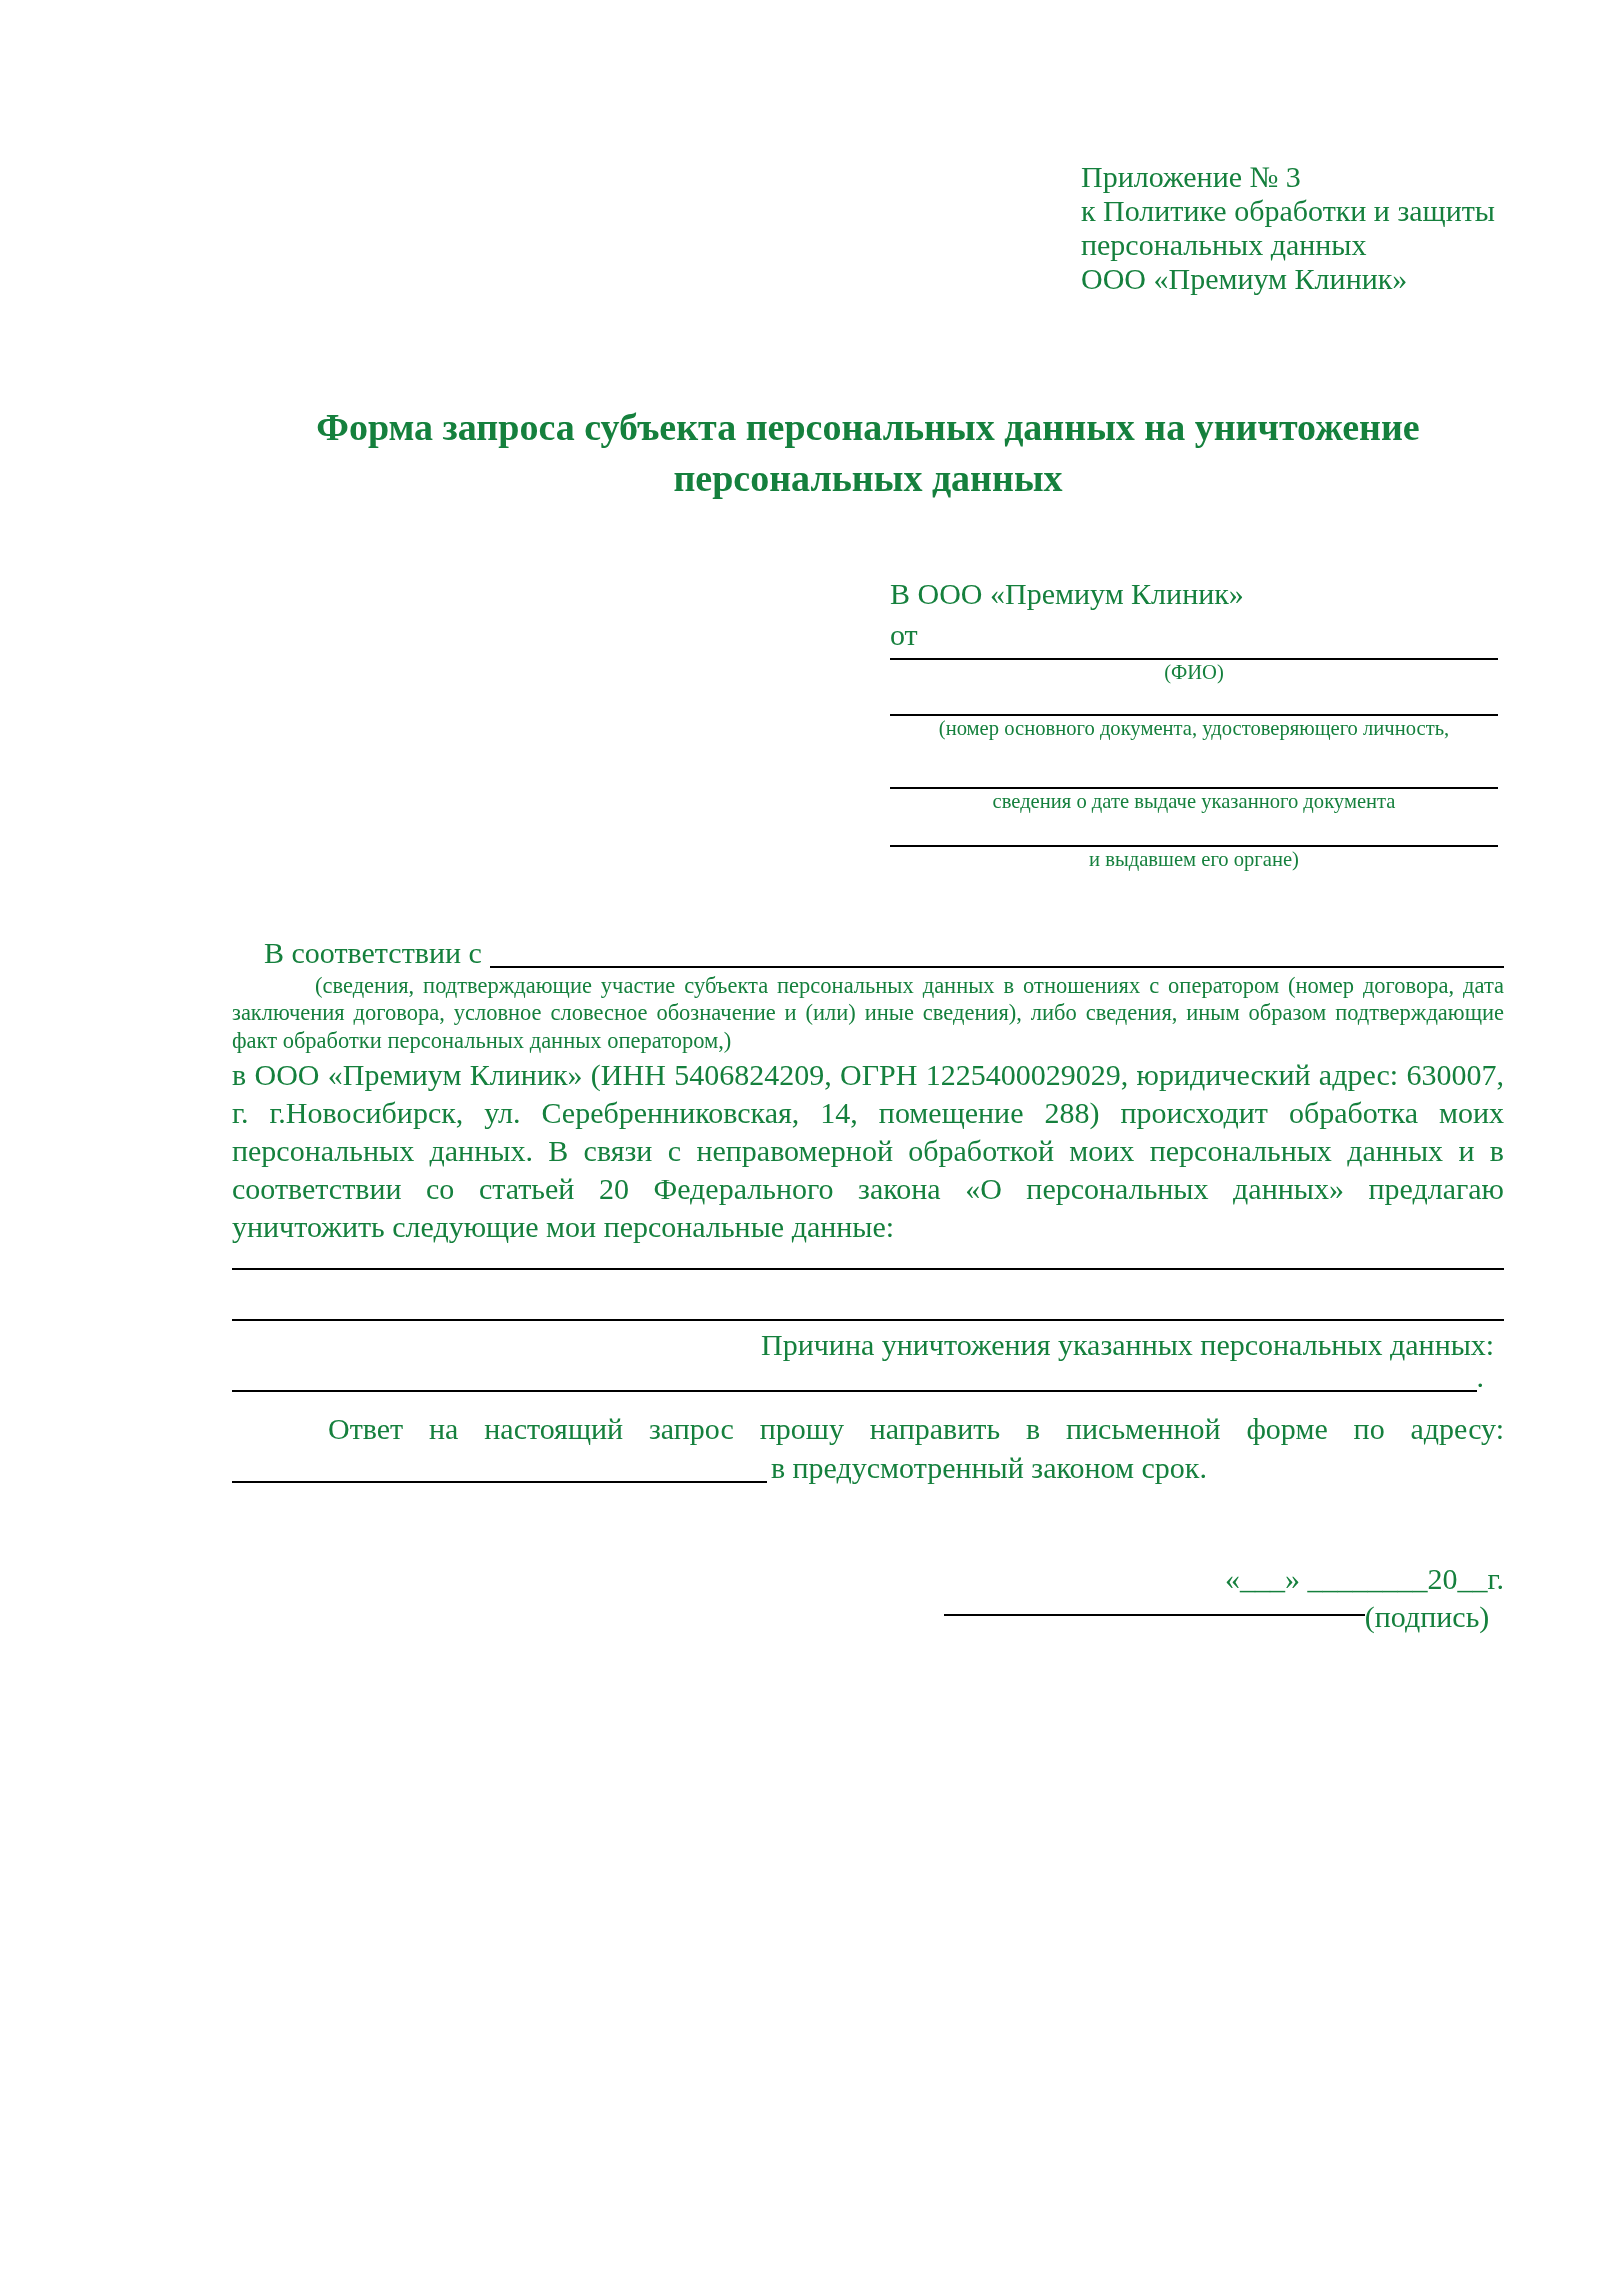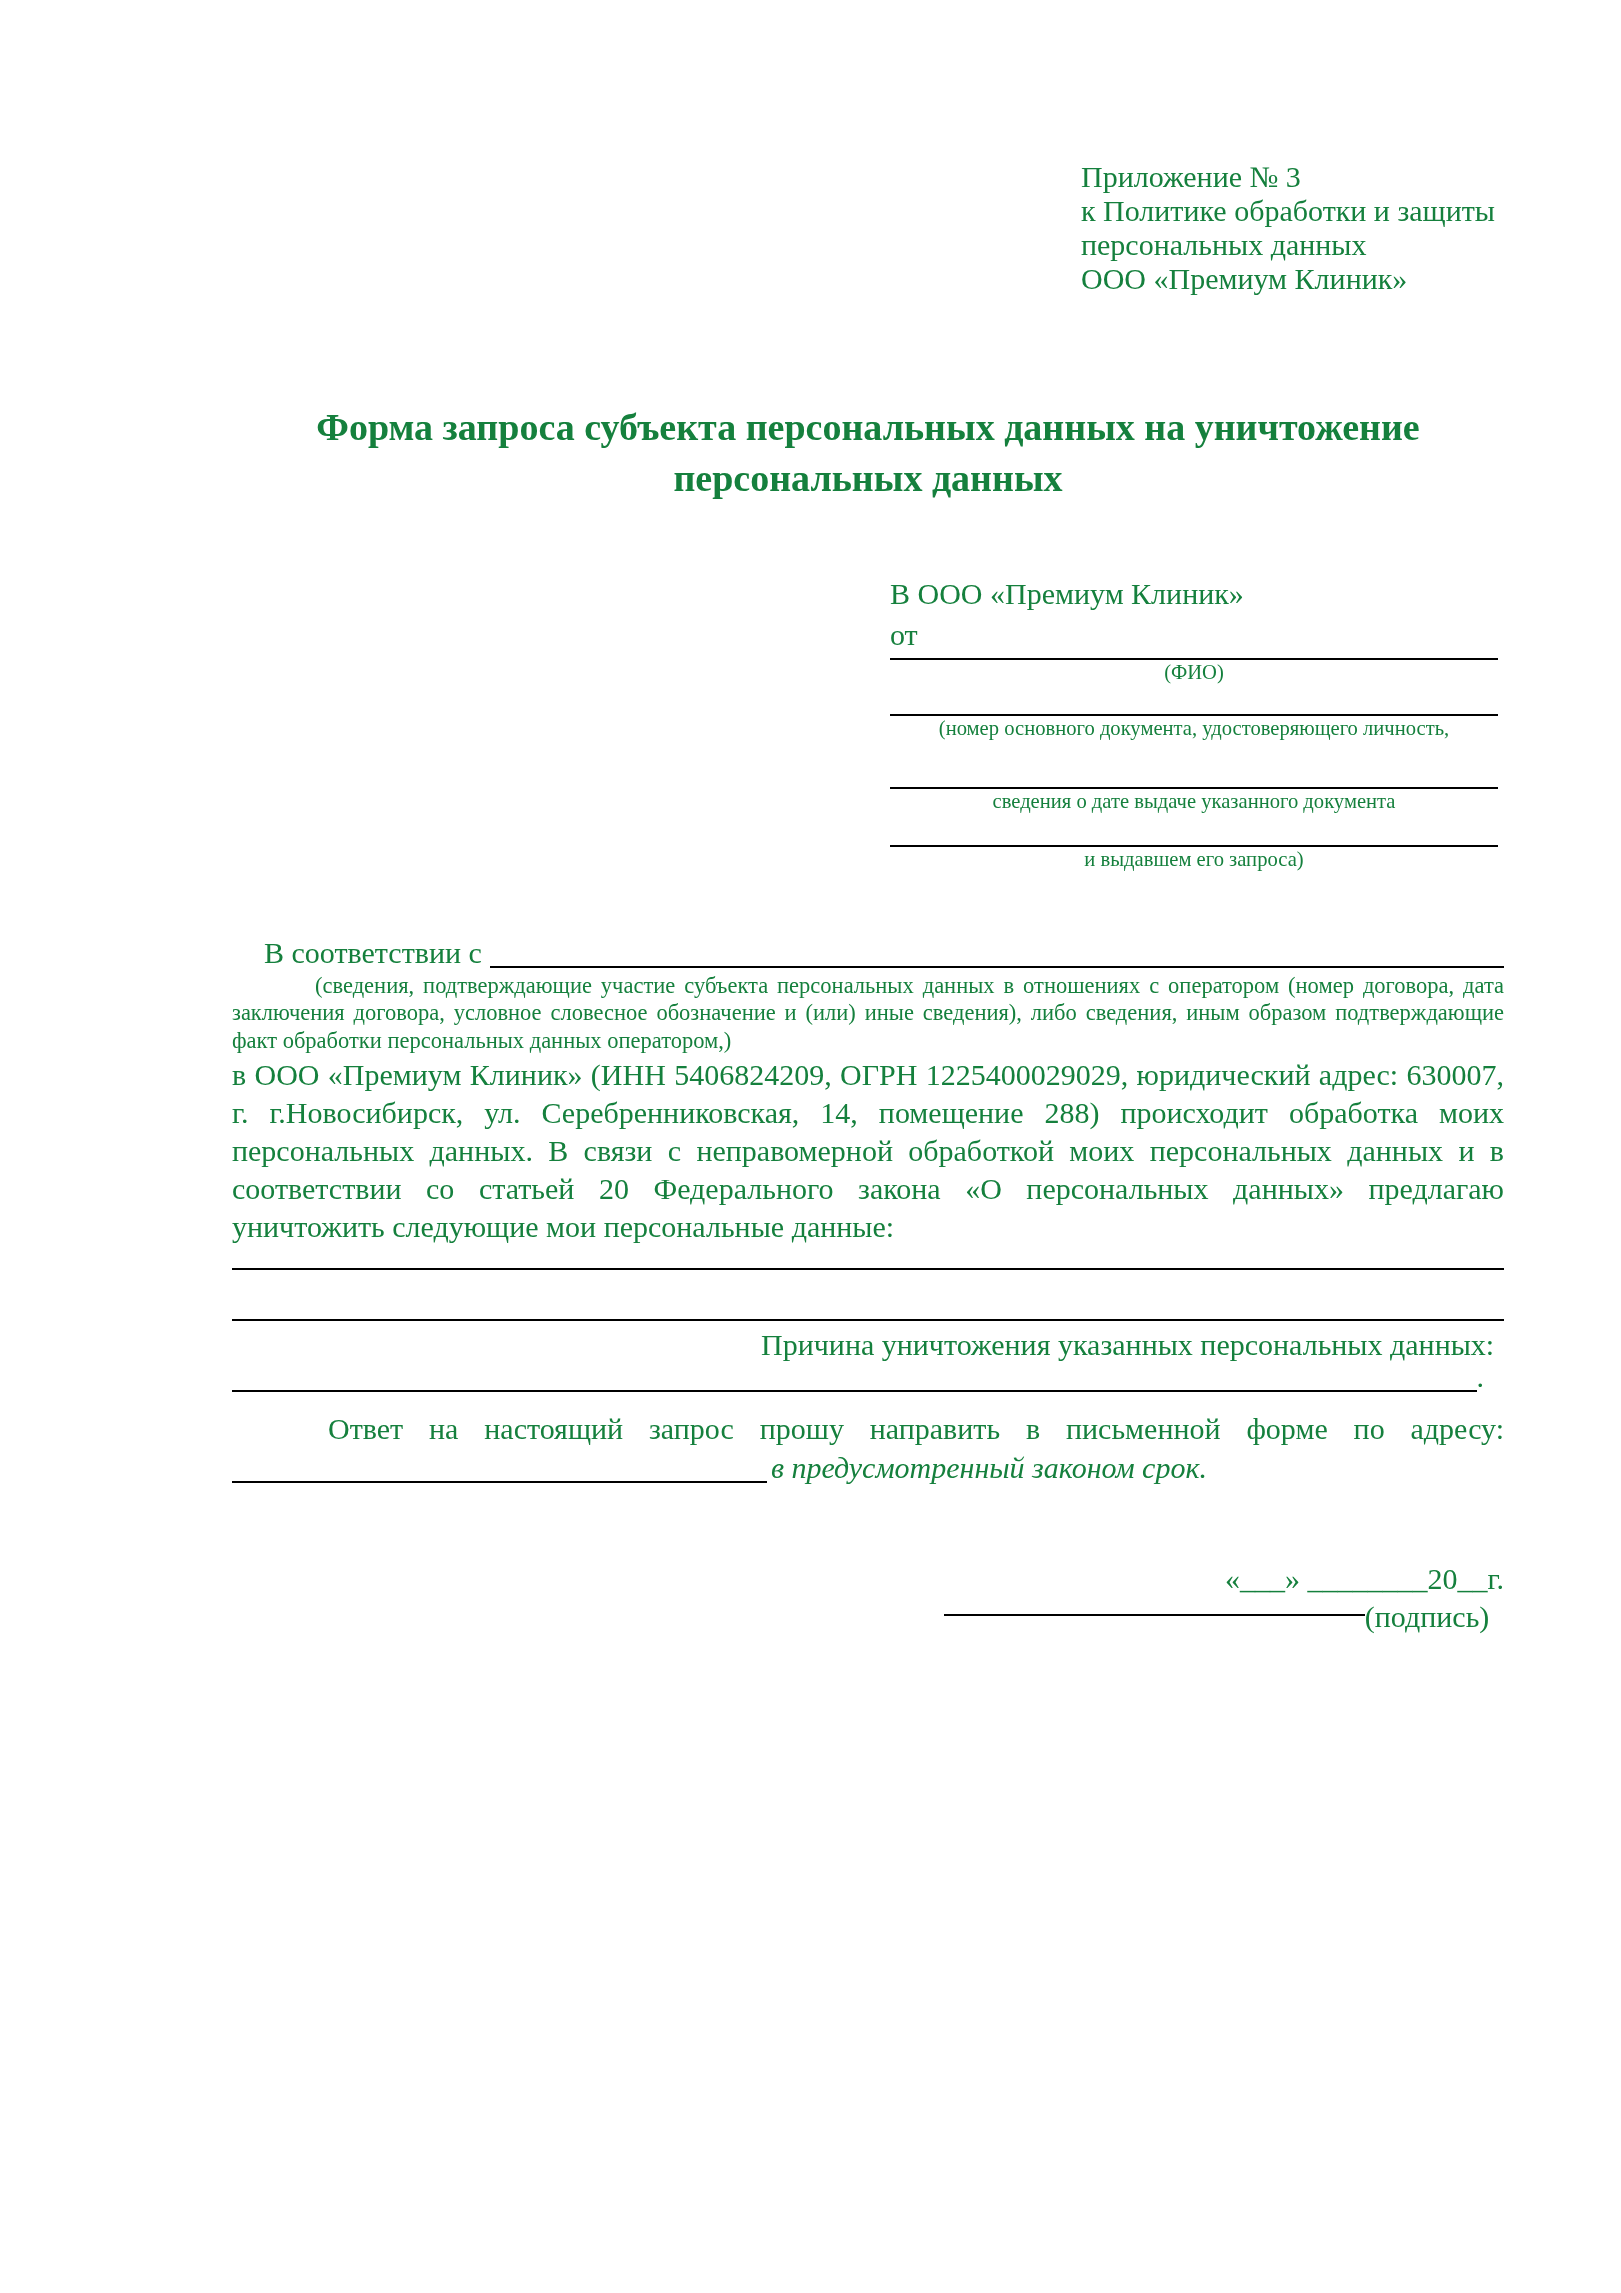--- a/index.html
+++ b/index.html
@@ -97,21 +97,21 @@
     text-indent: 96px;
     height: 38px;
     overflow: hidden;
   }
   .response-row2 {
     display: flex;
     align-items: flex-end;
     height: 39px;
   }
   .response-row2 .fill { width: 535px; flex: none; margin-bottom: 3.9px; }
-  .response-row2 .tail { padding-left: 3.9px; white-space: nowrap; font-style: italic; }
+  .response-row2 .tail { padding-left: 3.9px; white-space: nowrap; }
   
   .footer-row {
     margin-top: 73px;
     display: flex;
     align-items: flex-end;
     height: 39px;
     flex-direction: column;
   }
   .footer-row .date-blank { white-space: nowrap; }
   .footer-row .sign-group {
@@ -144,21 +144,21 @@
     <div class="field-line uline"></div>
     <div class="field-caption">(ФИО)</div>
 
     <div class="gap-33 uline"></div>
     <div class="field-caption">(номер основного документа, удостоверяющего личность,</div>
 
     <div class="gap-49 uline"></div>
     <div class="field-caption">сведения о дате выдаче указанного документа</div>
 
     <div class="gap-35 uline"></div>
-    <div class="field-caption">и выдавшем его запроса)</div>
+    <div class="field-caption">и выдавшем его органе)</div>
   </div>
 
   <div class="accordance-row">
     <span class="indent"></span>
     <span class="lead">В соответствии с</span>
     <span class="fill uline"></span>
   </div>
 
   <div class="fine-print">(сведения, подтверждающие участие субъекта персональных данных в отношениях с оператором (номер договора, дата заключения договора, условное словесное обозначение и (или) иные сведения), либо сведения, иным образом подтверждающие факт обработки персональных данных оператором,)</div>
 

